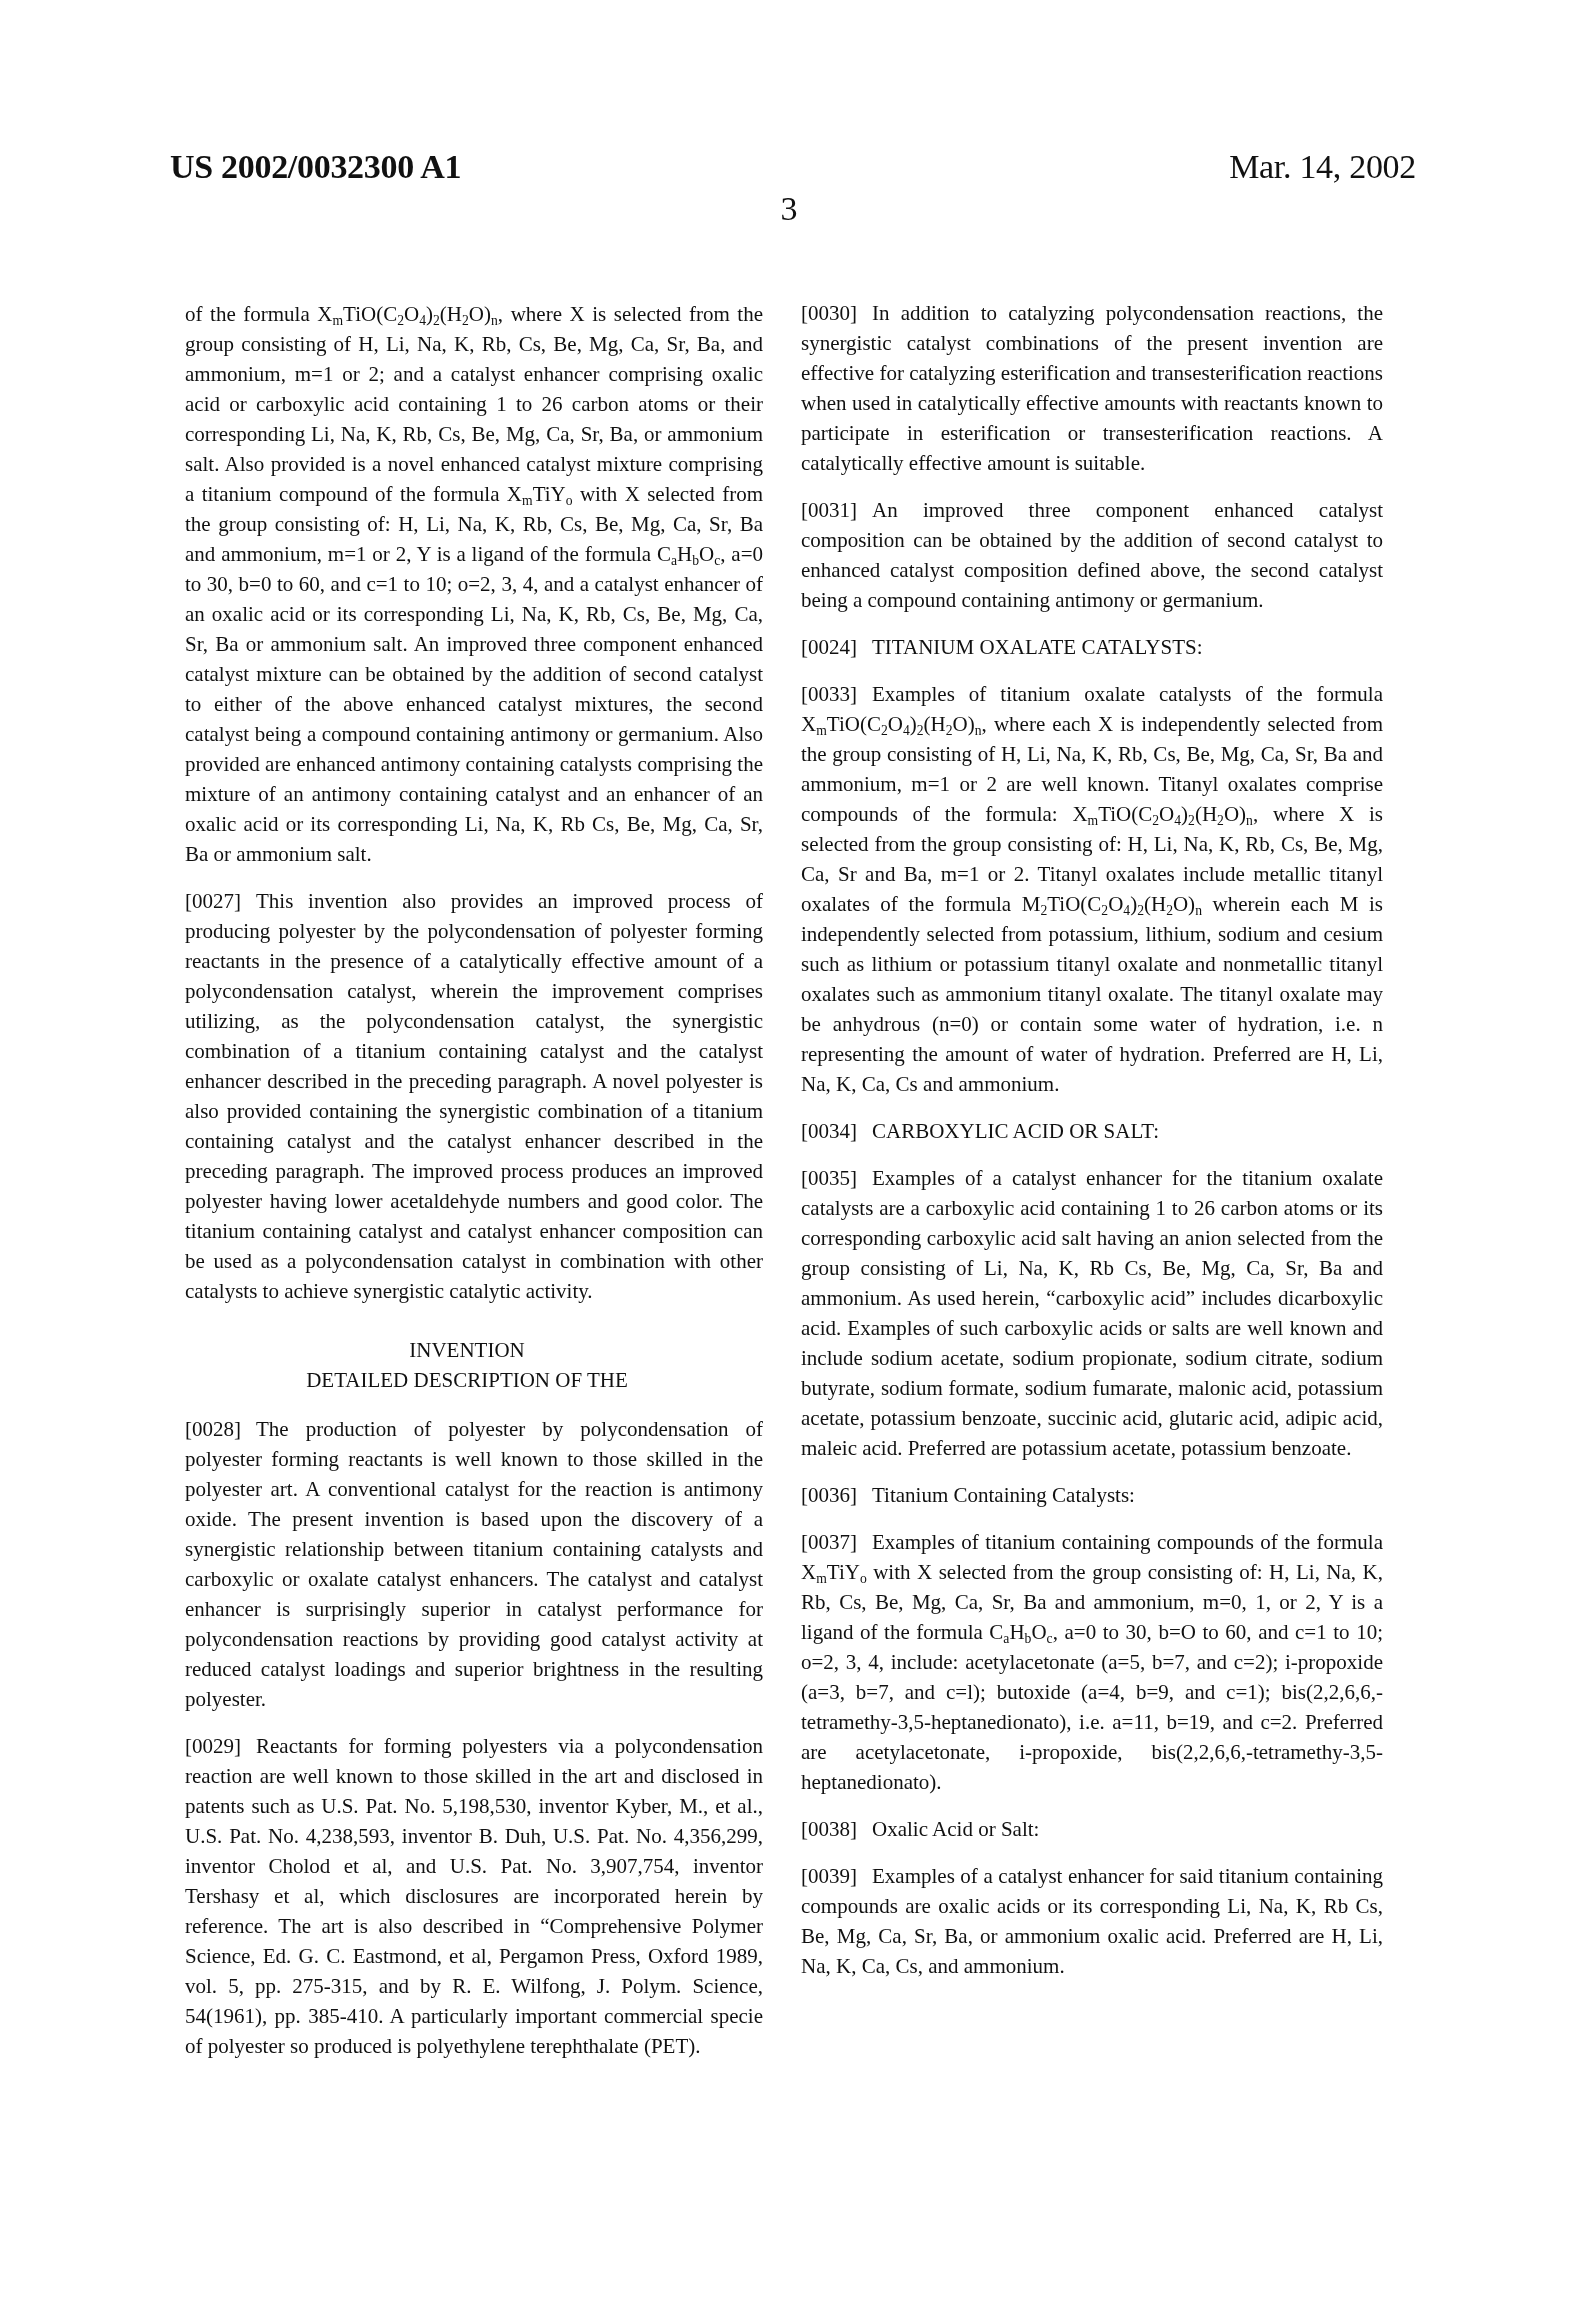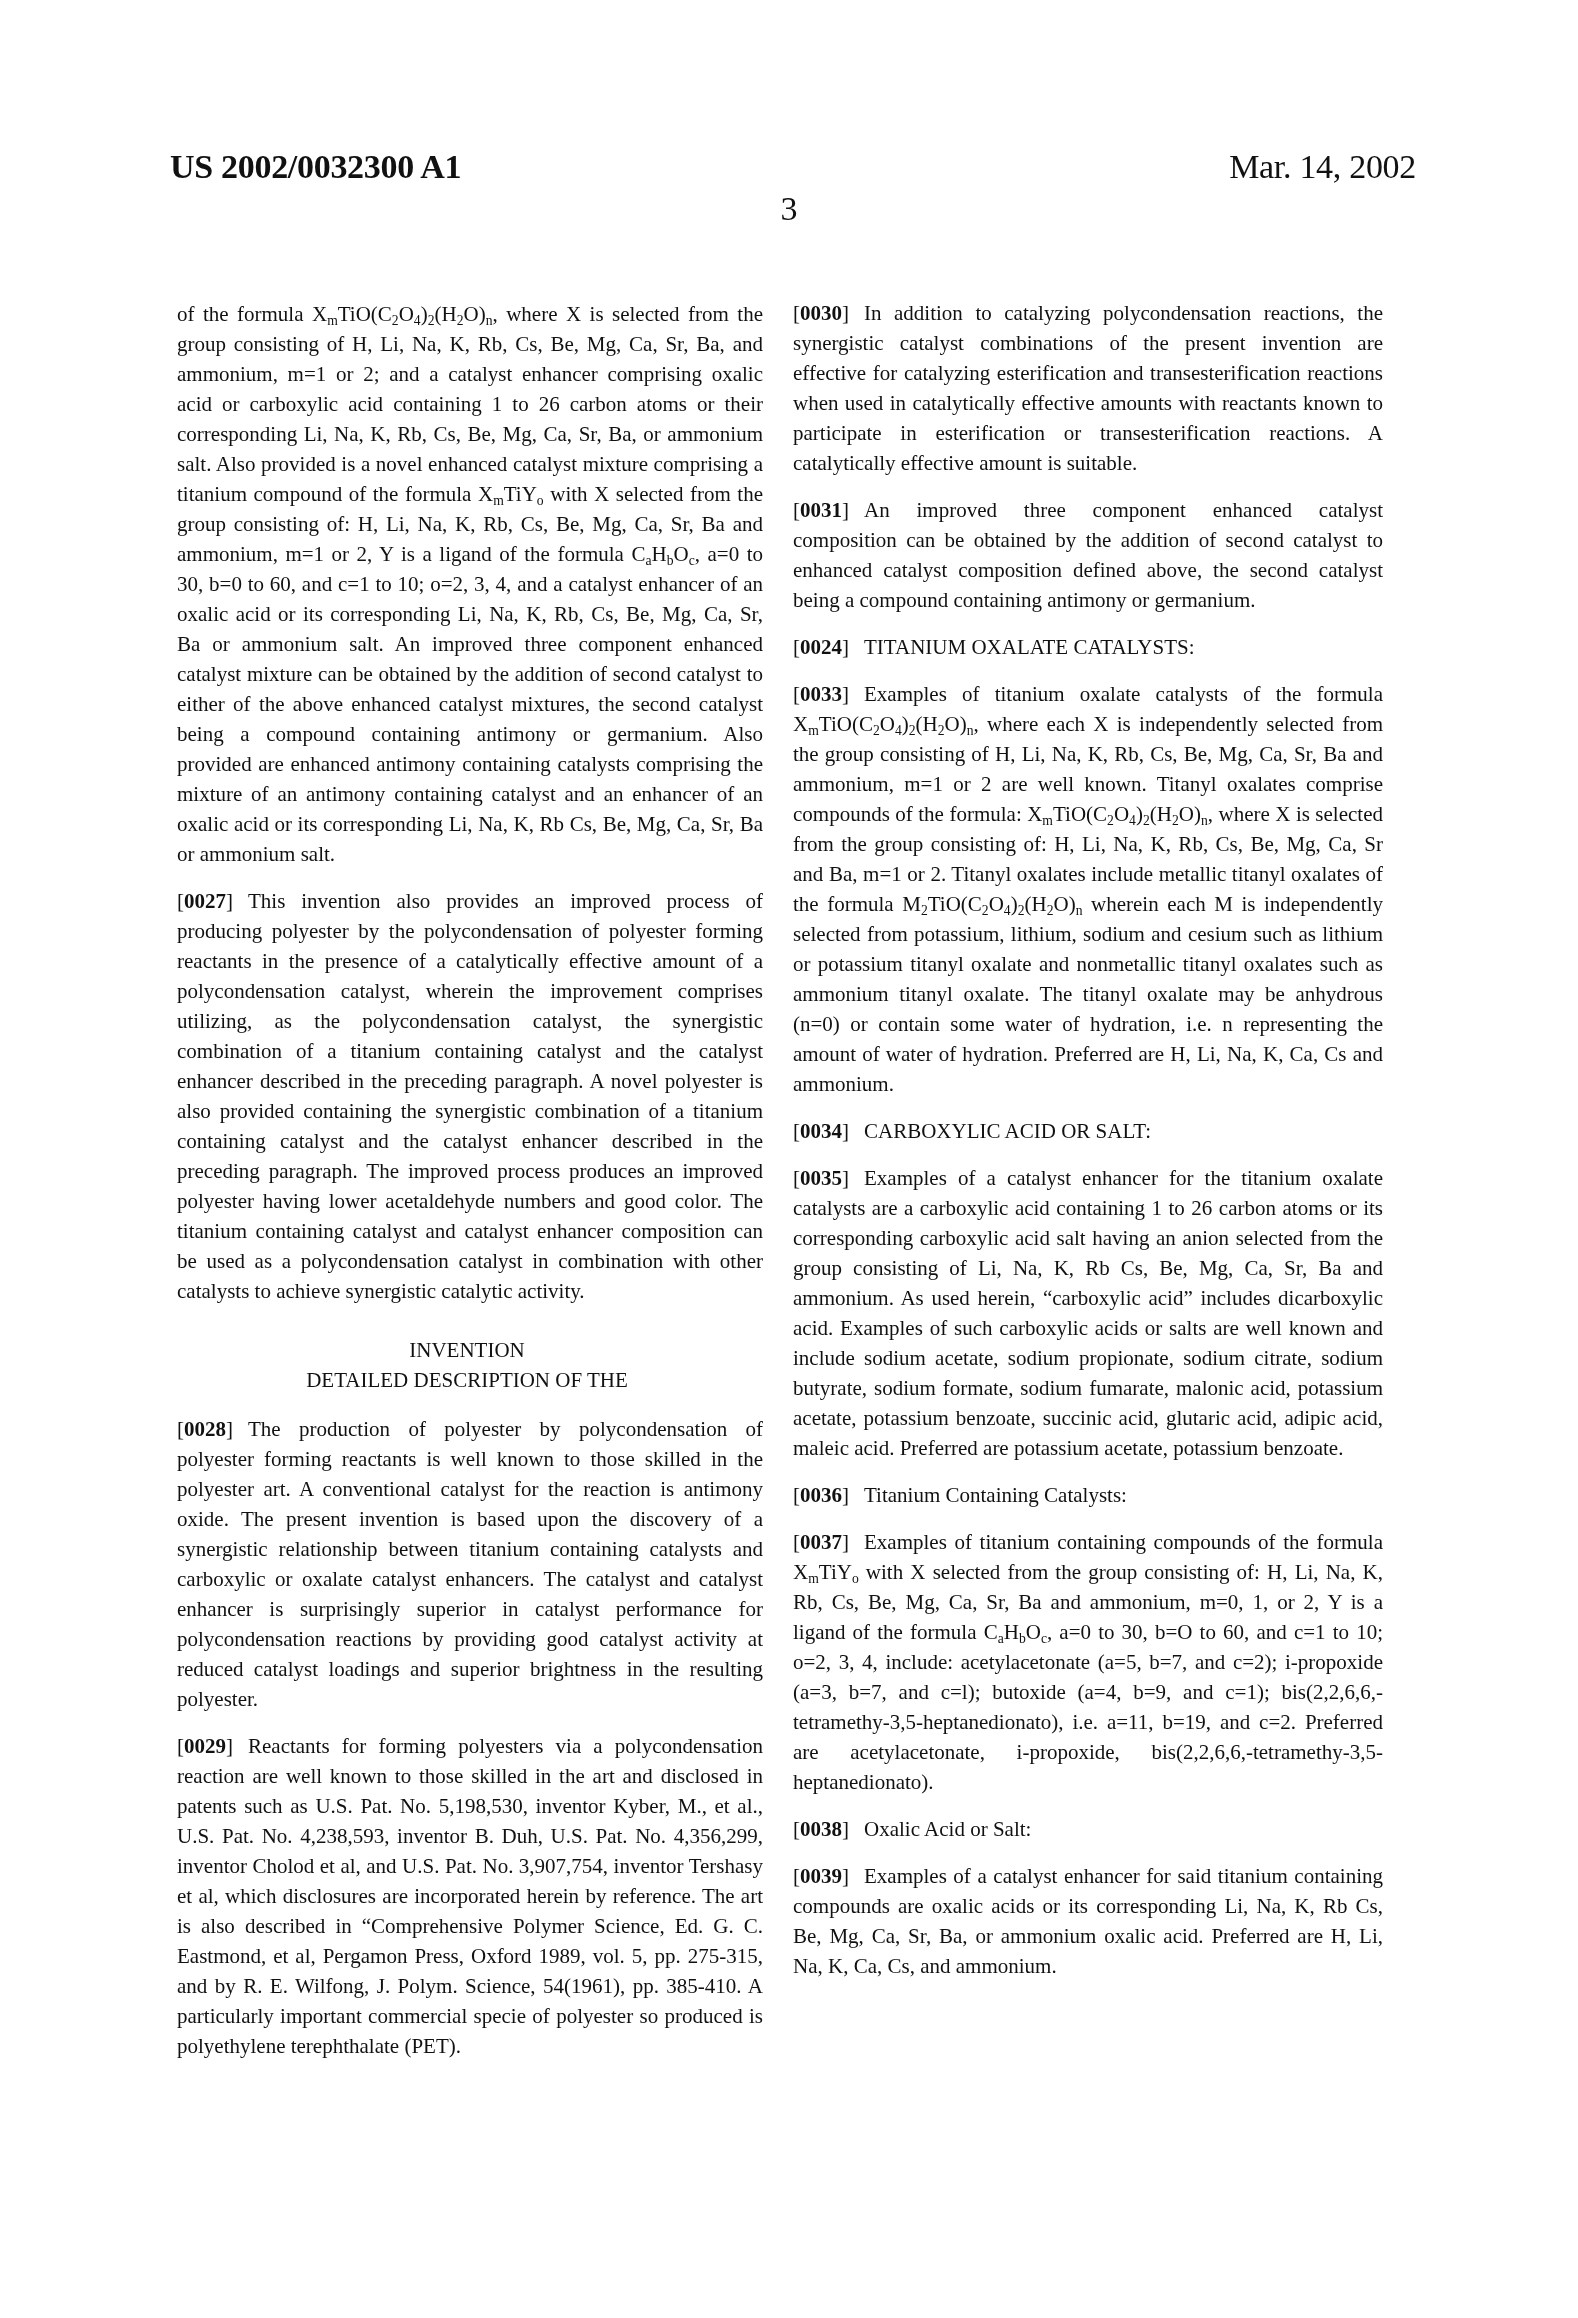--- a/index.html
+++ b/index.html
@@ -9,23 +9,23 @@
   }
   .hdr-left { position: absolute; left: 170px; top: 148px; font-size: 34px; letter-spacing: -0.3px; font-weight: bold; }
   .hdr-right { position: absolute; right: 162px; top: 148px; font-size: 34px; letter-spacing: -0.3px; }
   .page-num { position: absolute; left: 0; width: 100%; top: 190px; text-align: center; font-size: 34px; }
   .col {
     position: absolute; top: 299px; width: 592px;
     font-size: 21px; line-height: 30px; text-align: justify;
   }
   .col-left { left: 171px; }
   .col-right { left: 787px; width: 596px; top: 298px; }
-  .para { margin: 0 0 17px 6px; }
+  .para { margin: 0 0 17px 14px; }
   .para.cont { margin-top: 0; }
-  .pnum { font-weight: bold; }
+  .pnum { font-weight: normal; }
   .pnum-wrap { margin-right: 15px; }
   sub { font-size: 65%; vertical-align: -0.28em; line-height: 0; }
   .heading {
     text-align: center; margin: 29px 0 19px 0; line-height: 30px;
   }
 </style>
 </head>
 <body>
 
 <div>

